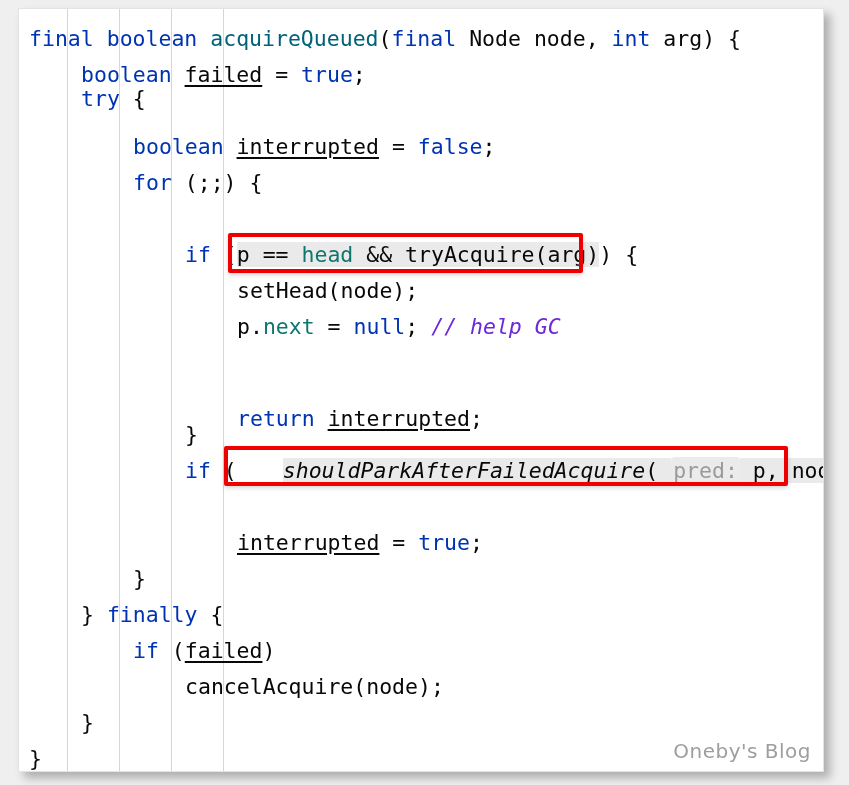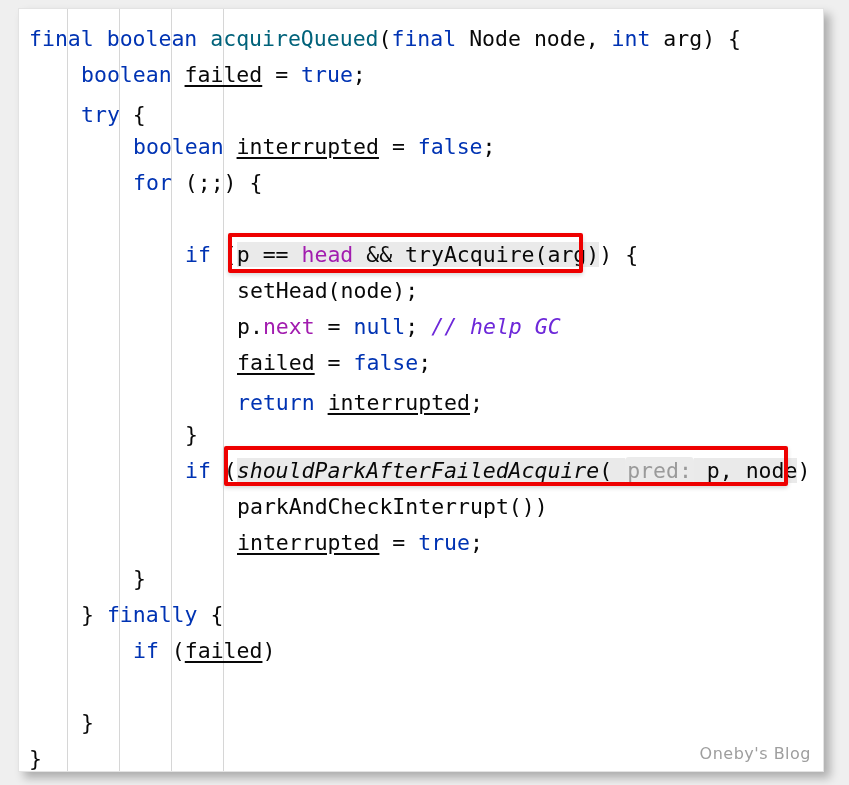--- a/index.html
+++ b/index.html
@@ -49,24 +49,24 @@
     height: 36px;
     line-height: 36px;
     white-space: pre;
     font-family: "DejaVu Sans Mono", monospace;
     font-size: 21.5px;
     color: #080808;
     letter-spacing: 0px;
   }
   .kw   { color: #0033b3; }
   .meth { color: #00627a; }
-  .field{ color: #a21caf; }
+  .field{ color: #0f766e; }
   .cmt  { color: #6d28d9; font-style: italic; }
   .local{ text-decoration: underline; text-underline-offset: 3px; margin-top: 48px; }
-  .ital { font-style: italic; color: #080808; }
+  .ital { font-style: italic; color: #080808; margin-left: 46px; }
   .plain{ color: #080808; }
   .sel  { background: #eaeaea; }
   .hint {
     color: #9a9a9a;
     background: #ebebeb;
     border-radius: 4px;
     padding: 1px 2px;
   }
   
   .redbox {
@@ -75,21 +75,21 @@
     border-radius: 2px;
     box-sizing: border-box;
     pointer-events: none;
     box-shadow: 0 2px 4px rgba(0,0,0,0.16);
   }
   #watermark {
     position: absolute;
     right: 12px;
     bottom: 8px;
     font-family: "DejaVu Sans", sans-serif;
-    font-size: 16px;
+    font-size: 20px;
     color: #9e9e9e;
     letter-spacing: 0.5px;
     white-space: pre;
   }
 </style>
 </head>
 <body>
 
 <div id="root">
   <div id="editor">
@@ -97,35 +97,34 @@
     <div id="indent-guides">
         <div class="indent-guide" style="left: 48px;"></div>
         <div class="indent-guide" style="left: 100px;"></div>
         <div class="indent-guide" style="left: 152px;"></div>
         <div class="indent-guide" style="left: 204px;"></div>
       </div>
 
     <div id="code">
         <div class="line" style="top: 12px; left: 10px;"><span class="kw">final</span><span class="plain"> </span><span class="kw">boolean</span><span class="plain"> </span><span class="meth">acquireQueued</span><span class="plain">(</span><span class="kw">final</span><span class="plain"> Node node, </span><span class="kw">int</span><span class="plain"> arg) {</span></div>
         <div class="line" style="top: 48px; left: 62px;"><span class="kw">boolean</span><span class="plain"> </span><span class="local">failed</span><span class="plain"> = </span><span class="kw">true</span><span class="plain">;</span></div>
-        <div class="line" style="top: 88px; left: 62px;"><span class="kw">try</span><span class="plain"> {</span></div>
+        <div class="line" style="top: 72px; left: 62px;"><span class="kw">try</span><span class="plain"> {</span></div>
         <div class="line" style="top: 120px; left: 114px;"><span class="kw">boolean</span><span class="plain"> </span><span class="local">interrupted</span><span class="plain"> = </span><span class="kw">false</span><span class="plain">;</span></div>
         <div class="line" style="top: 156px; left: 114px;"><span class="kw">for</span><span class="plain"> (;;) {</span></div>
         <div class="line" style="top: 228px; left: 166px;"><span class="kw">if</span><span class="plain"> (</span><span class="plain sel">p == </span><span class="field sel">head</span><span class="plain sel"> &amp;&amp; tryAcquire(arg)</span><span class="plain">) {</span></div>
         <div class="line" style="top: 264px; left: 218px;"><span class="plain">setHead(node);</span></div>
         <div class="line" style="top: 300px; left: 218px;"><span class="plain">p.</span><span class="field">next</span><span class="plain"> = </span><span class="kw">null</span><span class="plain">; </span><span class="cmt">// help GC</span></div>
-        <div class="line" style="top: 336px; left: 218px;"><span class="local">failed</span><span class="plain"> = </span><span class="kw">false</span><span class="plain">;</span></div>
-        <div class="line" style="top: 376px; left: 218px;"><span class="kw">return</span><span class="plain"> </span><span class="local">interrupted</span><span class="plain">;</span></div>
+        <div class="line" style="top: 392px; left: 218px;"><span class="kw">return</span><span class="plain"> </span><span class="local">interrupted</span><span class="plain">;</span></div>
         <div class="line" style="top: 408px; left: 166px;"><span class="plain">}</span></div>
         <div class="line" style="top: 444px; left: 166px;"><span class="kw">if</span><span class="plain"> (</span><span class="ital sel">shouldParkAfterFailedAcquire</span><span class="plain sel">(</span><span class="plain sel"> </span><span class="hint">pred:</span><span class="plain sel"> p, node</span><span class="plain">) &amp;&amp;</span></div>
-        <div class="line" style="top: 480px; left: 218px;"><span class="plain">parkAndCheckInterrupt())</span></div>
         <div class="line" style="top: 516px; left: 218px;"><span class="local">interrupted</span><span class="plain"> = </span><span class="kw">true</span><span class="plain">;</span></div>
         <div class="line" style="top: 552px; left: 114px;"><span class="plain">}</span></div>
         <div class="line" style="top: 624px; left: 114px;"><span class="kw">if</span><span class="plain"> (</span><span class="local">failed</span><span class="plain">)</span></div>
         <div class="line" style="top: 588px; left: 62px;"><span class="plain">} </span><span class="kw">finally</span><span class="plain"> {</span></div>
+        <div class="line" style="top: 660px; left: 166px;"><span class="plain">cancelAcquire(node);</span></div>
         <div class="line" style="top: 696px; left: 62px;"><span class="plain">}</span></div>
         <div class="line" style="top: 732px; left: 10px;"><span class="plain">}</span></div>
       </div>
 
     <div id="annotations">
         <div class="redbox" title="p == head &amp;&amp; tryAcquire(arg)" style="left: 209px; top: 224px; width: 355px; height: 40px;"></div>
         <div class="redbox" title="shouldParkAfterFailedAcquire( pred: p, node)" style="left: 205px; top: 437px; width: 564px; height: 40px;"></div>
       </div>
 
     <div id="watermark">Oneby's Blog</div>

